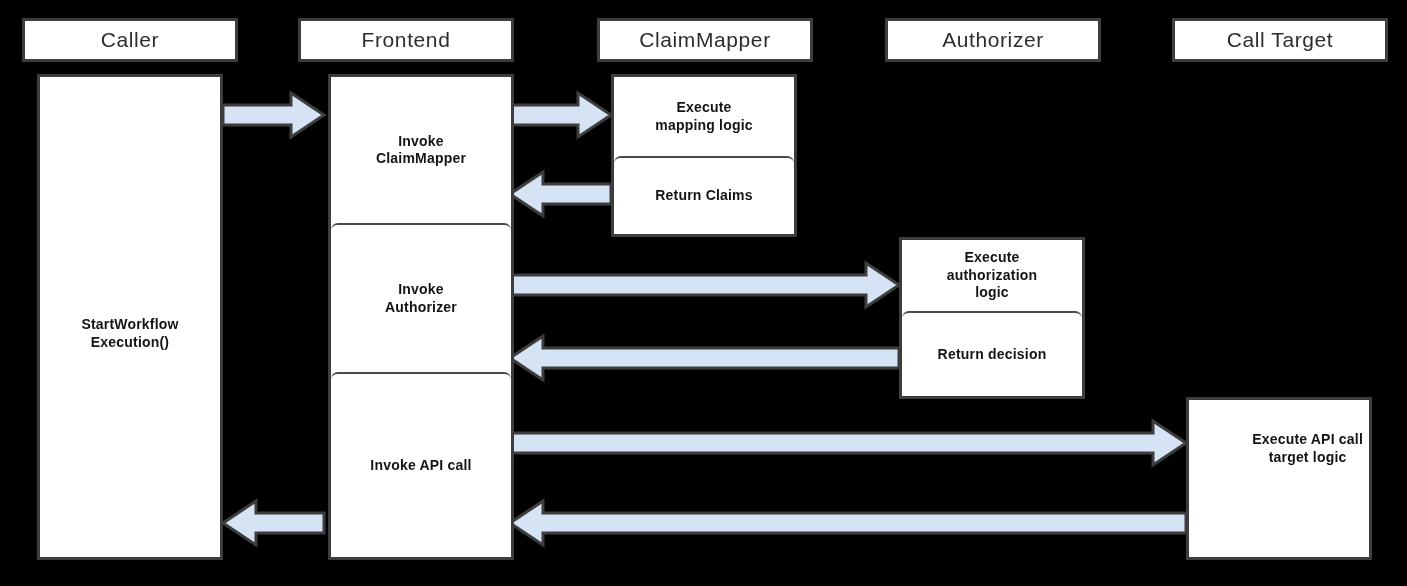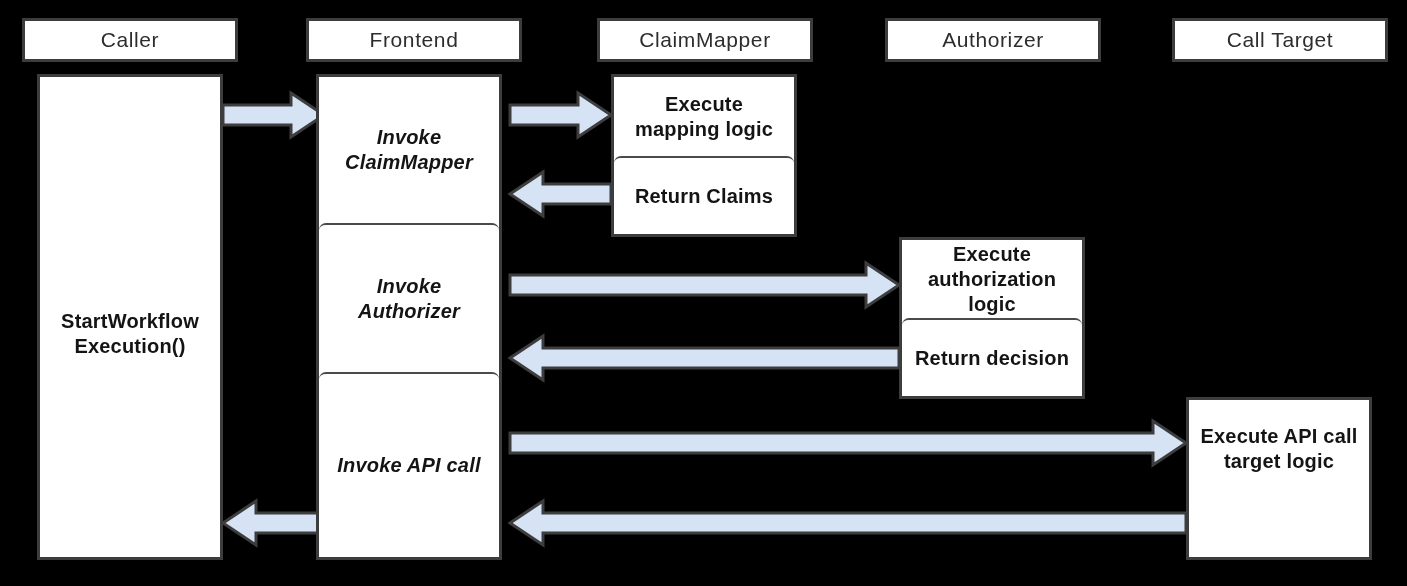--- a/index.html
+++ b/index.html
@@ -55,48 +55,48 @@
     box-sizing: border-box;
     display: flex;
     align-items: center;
     justify-content: center;
     text-align: center;
     padding: 2px 6px;
   }
   .sec + .sec { border-top: 2px solid #4a4a4a; border-radius: 7px; }
   .sec.grow { flex: 1; margin-top: 33px; }
   .lbl {
-    font-size: 20px;
+    font-size: 14px;
     font-weight: 700;
     line-height: 1.25;
     letter-spacing: 0.2px;
     color: #141414;
     white-space: pre-line;
   }
   
   .hdr.caller      { left: 22px; }
-  .hdr.frontend    { left: 306px; }
+  .hdr.frontend    { left: 298px; }
   .hdr.claimmapper { left: 597px; }
   .hdr.authorizer  { left: 885px; }
   .hdr.calltarget  { left: 1172px; }
 
   .act.caller      { left: 37px;   top: 74px;  height: 486px; }
-  .act.frontend    { left: 316px;  top: 74px;  height: 486px; font-style: italic; }
+  .act.frontend    { left: 328px;  top: 74px;  height: 486px; }
   .act.claimmapper { left: 611px;  top: 74px;  height: 163px; }
   .act.authorizer  { left: 899px;  top: 237px; height: 162px; }
   .act.calltarget  { left: 1186px; top: 397px; height: 163px; }
 
   .act.frontend .s1    { height: 160px; }
   .act.frontend .s2    { height: 162px; }
   .act.frontend .s3    { height: 202px; }
   .act.claimmapper .s1 { height: 79px; }
   .act.claimmapper .s2 { height: 78px; }
   .act.authorizer .s1  { height: 78px; }
   .act.authorizer .s2  { height: 94px; }
-  .act.calltarget .s1  { height: 97px; }
+  .act.calltarget .s1  { height: 97px; justify-content: flex-end; }
   .act.calltarget .s2  { height: 78px; }
 </style>
 </head>
 <body>
 
 <div class="canvas">
 
   <svg class="arrow-layer" viewBox="0 0 1407 586" xmlns="http://www.w3.org/2000/svg">
     <polygon points="223,105 291,105 291,93 324,115 291,137 291,125 223,125"></polygon>
     <polygon points="510,105 578,105 578,93 611,115 578,137 578,125 510,125"></polygon>

